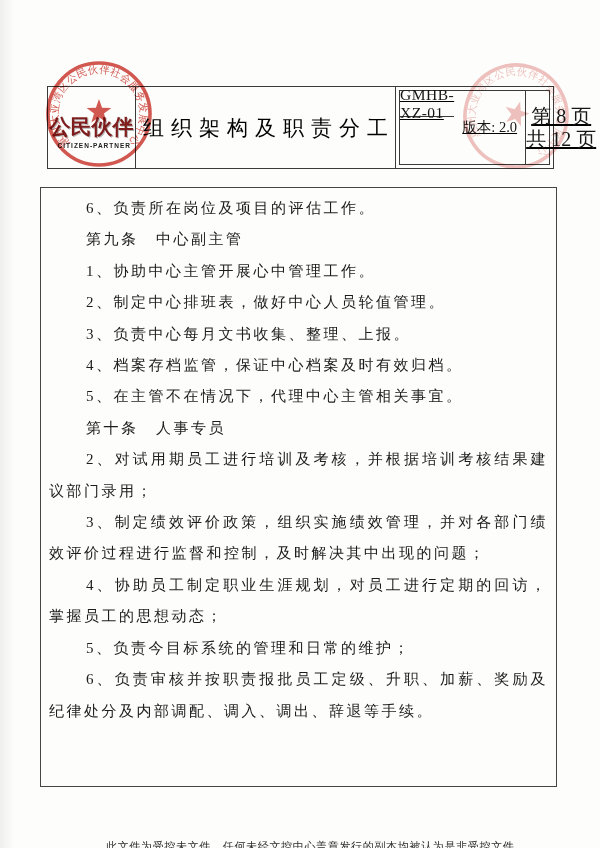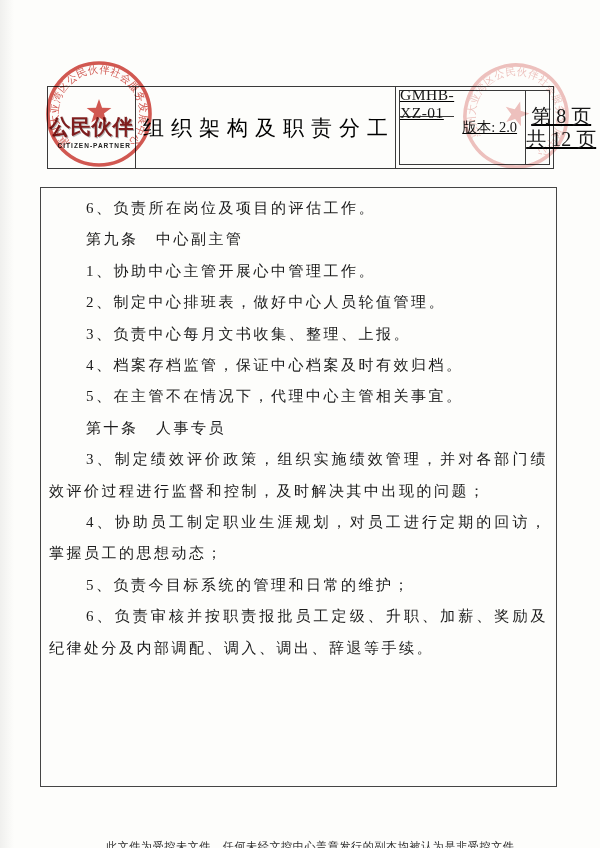--- a/index.html
+++ b/index.html
@@ -137,20 +137,21 @@
 
   <div class="bodybox">
     <p>6、负责所在岗位及项目的评估工作。</p>
     <p>第九条　中心副主管</p>
     <p>1、协助中心主管开展心中管理工作。</p>
     <p>2、制定中心排班表，做好中心人员轮值管理。</p>
     <p>3、负责中心每月文书收集、整理、上报。</p>
     <p>4、档案存档监管，保证中心档案及时有效归档。</p>
     <p>5、在主管不在情况下，代理中心主管相关事宜。</p>
     <p>第十条　人事专员</p>
+    <p>2、对试用期员工进行培训及考核，并根据培训考核结果建议部门录用；</p>
     <p>3、制定绩效评价政策，组织实施绩效管理，并对各部门绩效评价过程进行监督和控制，及时解决其中出现的问题；</p>
     <p>4、协助员工制定职业生涯规划，对员工进行定期的回访，掌握员工的思想动态；</p>
     <p>5、负责今目标系统的管理和日常的维护；</p>
     <p>6、负责审核并按职责报批员工定级、升职、加薪、奖励及纪律处分及内部调配、调入、调出、辞退等手续。</p>
   </div>
 
   <div class="footnote">此文件为受控未文件，任何未经文控中心盖章发行的副本均被认为是非受控文件。未经书面许可不得使用于惠州大亚湾区公民伙伴社会服务发展中心。</div>
 
 </div>
 

